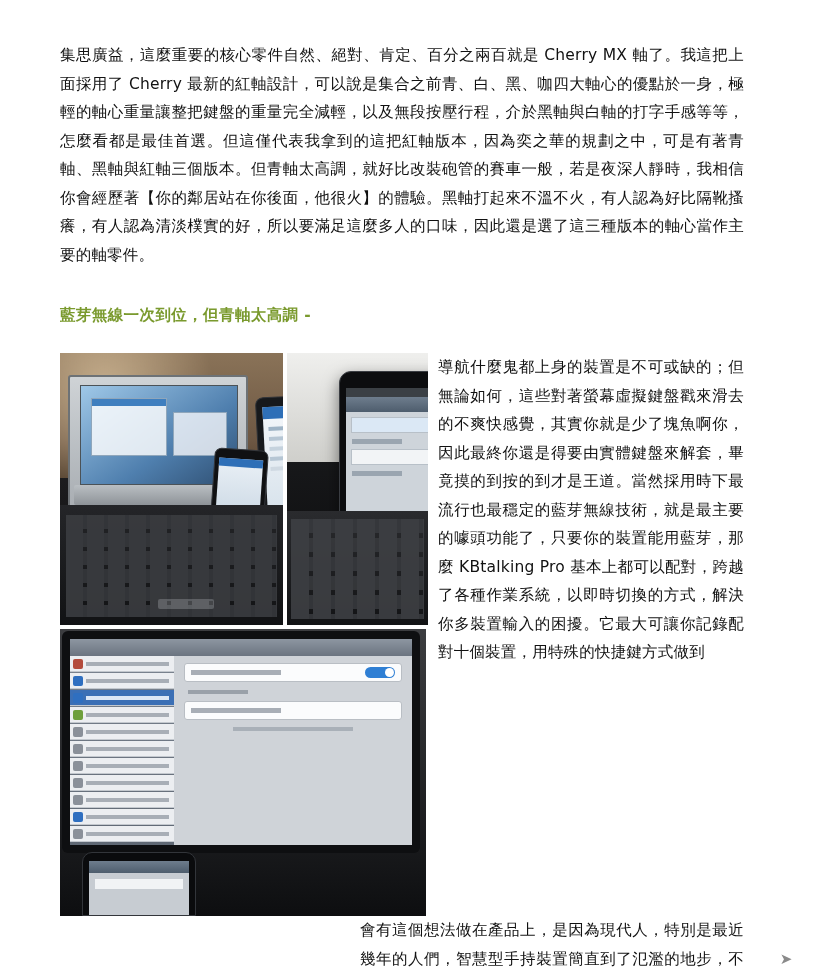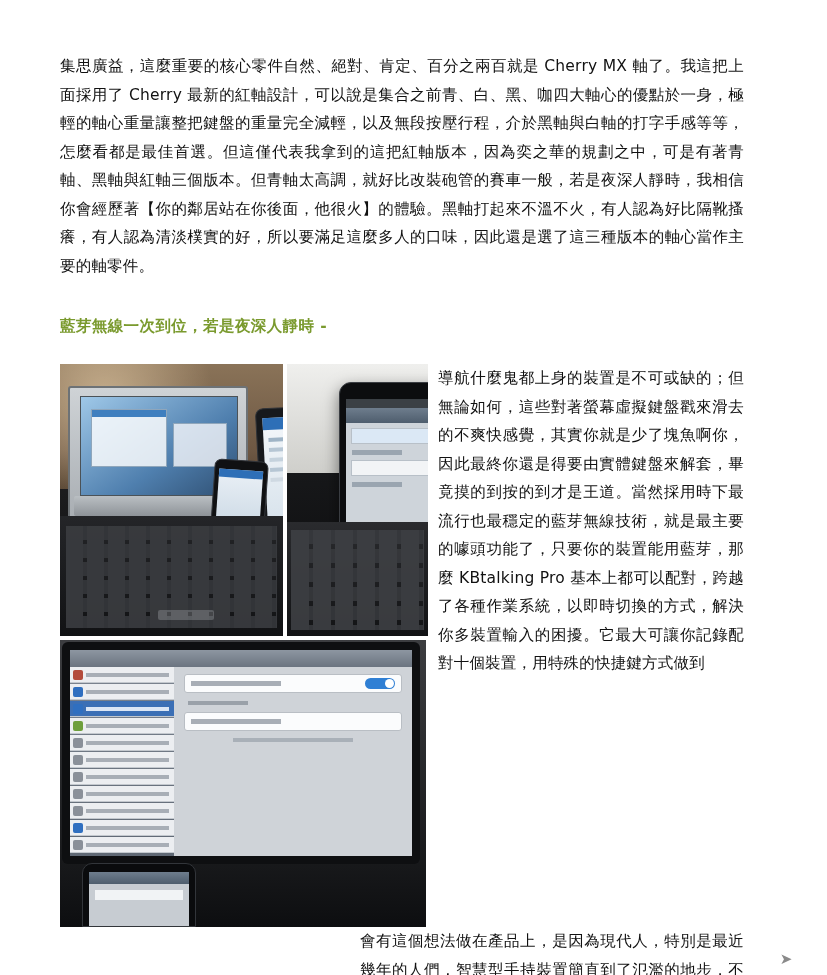--- a/index.html
+++ b/index.html
@@ -13,21 +13,21 @@
     font-family: "DejaVu Sans", "Liberation Sans", sans-serif;
     color: #1a1a1a;
     position: relative;
     overflow: hidden;
   }
   .page {
     position: relative;
     width: 804px;
     height: 975px;
     box-sizing: border-box;
-    padding: 52px 60px 0 60px;
+    padding: 41px 60px 0 60px;
   }
   .intro-para {
     font-size: 15.5px;
     line-height: 28.5px;
     letter-spacing: 0.2px;
     text-align: justify;
     text-justify: inter-ideograph;
     margin: 0 0 34px 0;
     color: #111;
   }
@@ -319,21 +319,21 @@
     user-select: none;
   }
 </style>
 </head>
 <body>
 
 <div class="page">
 
   <p class="intro-para">集思廣益，這麼重要的核心零件自然、絕對、肯定、百分之兩百就是 Cherry MX 軸了。我這把上面採用了 Cherry 最新的紅軸設計，可以說是集合之前青、白、黑、咖四大軸心的優點於一身，極輕的軸心重量讓整把鍵盤的重量完全減輕，以及無段按壓行程，介於黑軸與白軸的打字手感等等，怎麼看都是最佳首選。但這僅代表我拿到的這把紅軸版本，因為奕之華的規劃之中，可是有著青軸、黑軸與紅軸三個版本。但青軸太高調，就好比改裝砲管的賽車一般，若是夜深人靜時，我相信你會經歷著【你的鄰居站在你後面，他很火】的體驗。黑軸打起來不溫不火，有人認為好比隔靴搔癢，有人認為清淡樸實的好，所以要滿足這麼多人的口味，因此還是選了這三種版本的軸心當作主要的軸零件。</p>
 
-  <h2 class="section-heading">藍芽無線一次到位，若是夜深人靜時 -</h2>
+  <h2 class="section-heading">藍芽無線一次到位，但青軸太高調 -</h2>
 
   <div class="content-wrap clearfix">
 
     <div class="media-col">
       <div class="row-top">
 
         <div class="photo photo-a">
           <div class="pa-bg"></div>
           <div class="pa-wall"></div>
           <div class="pa-laptop">

